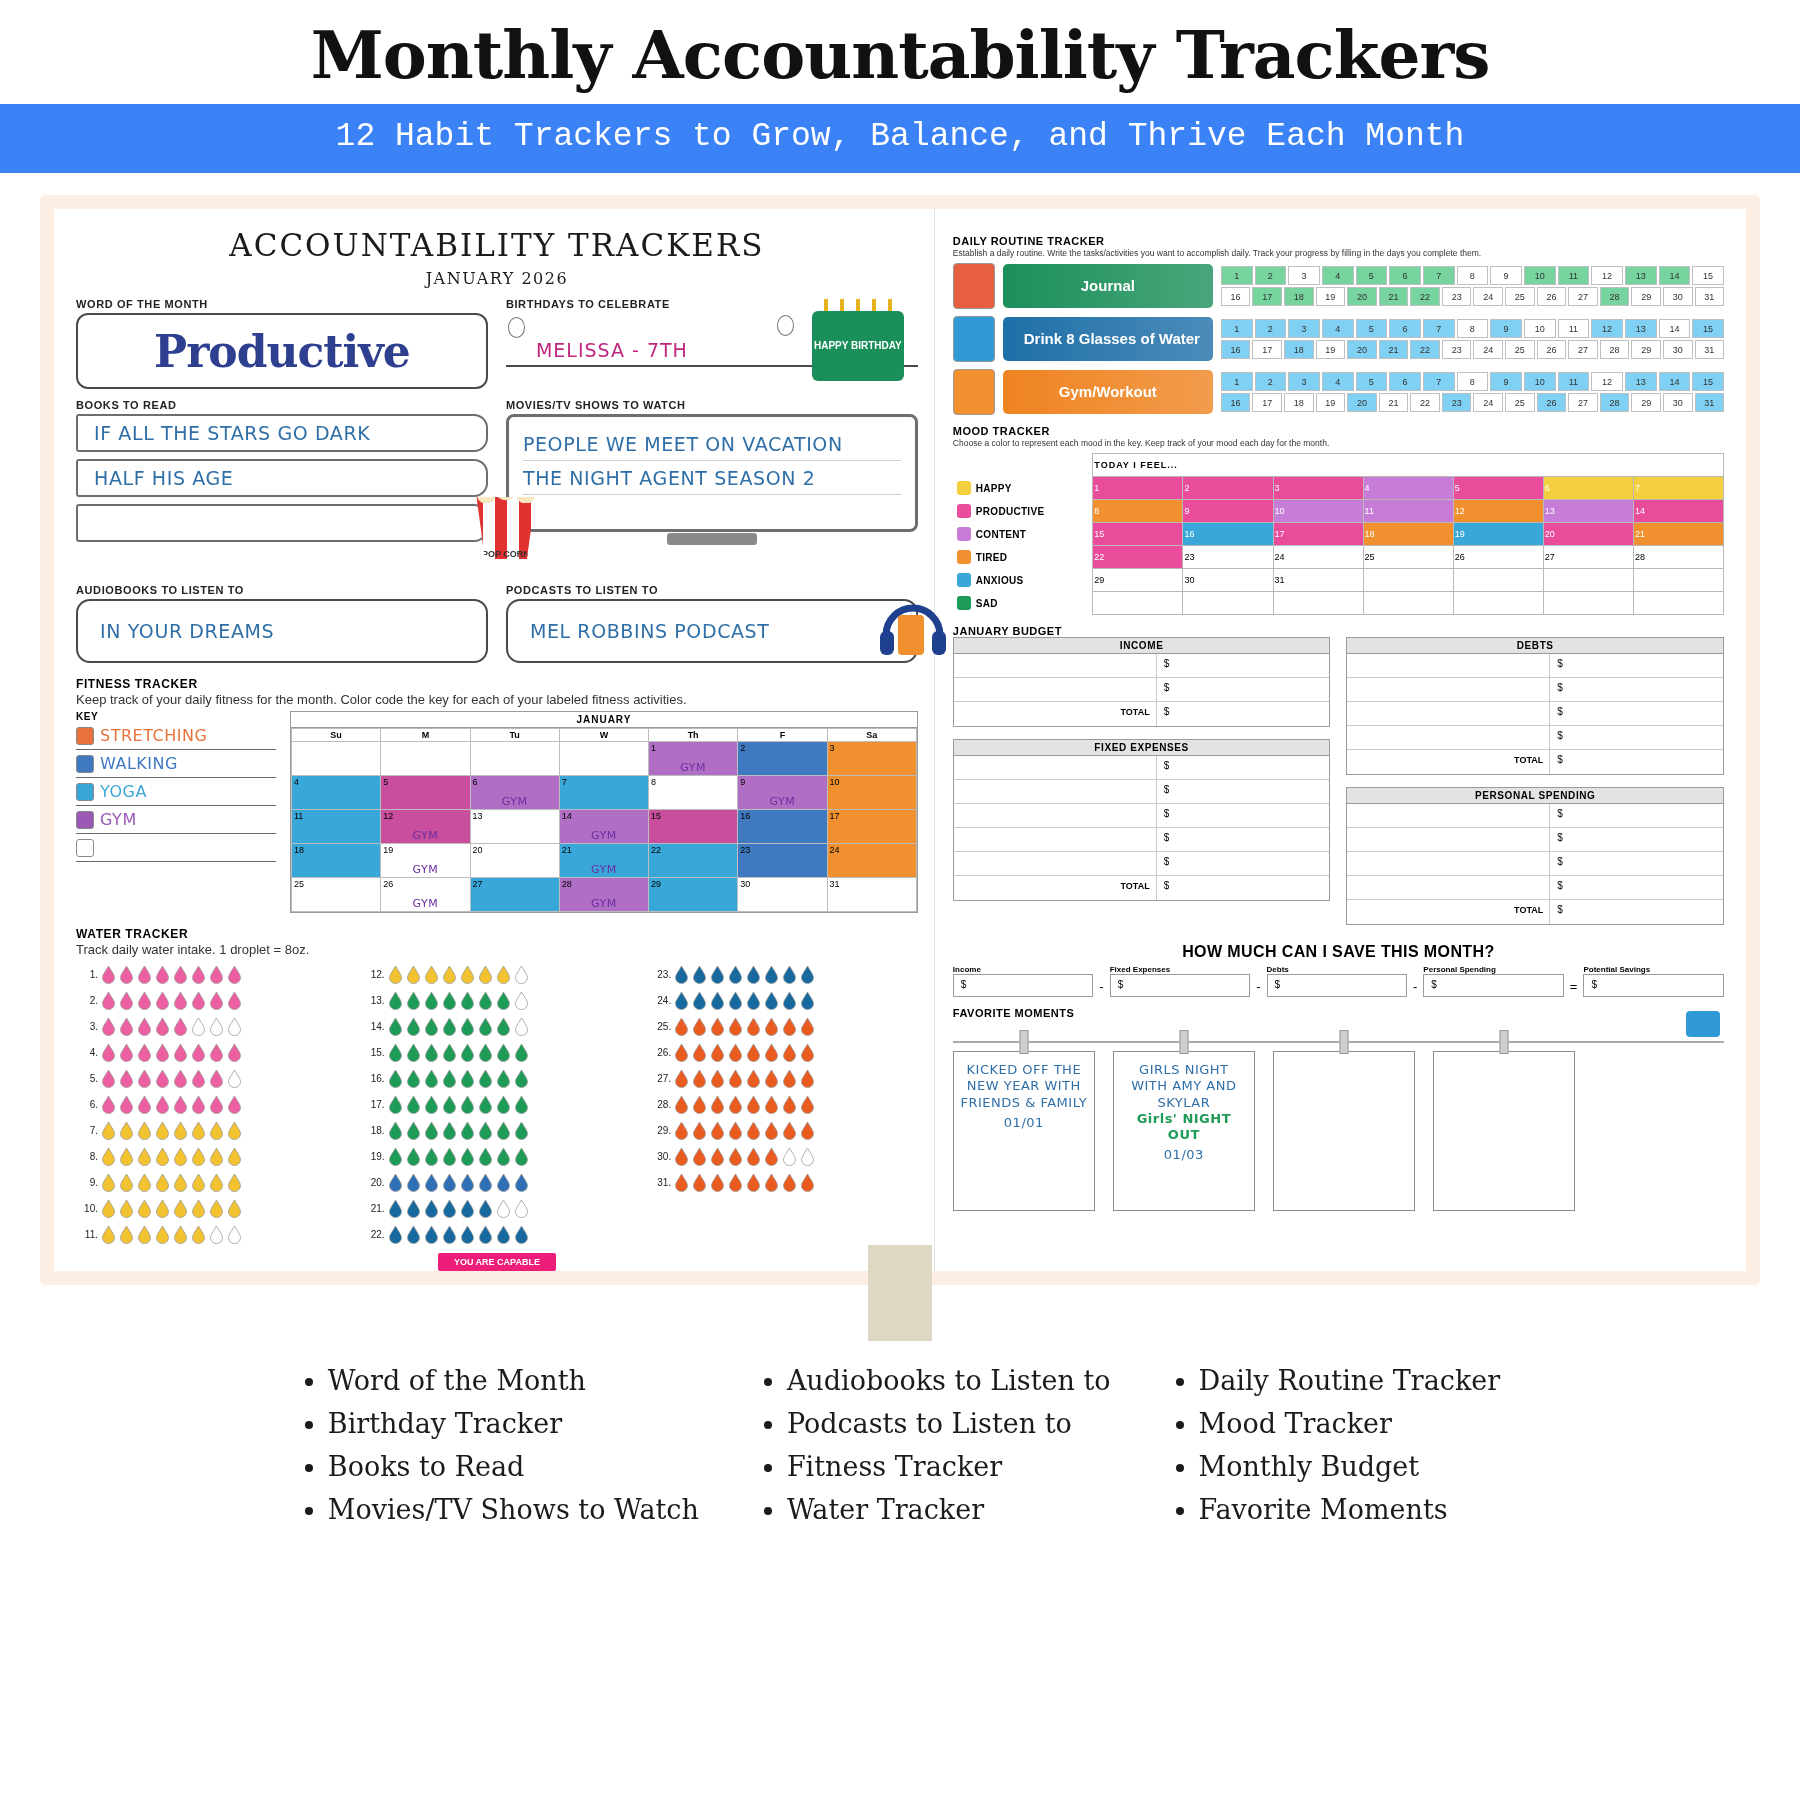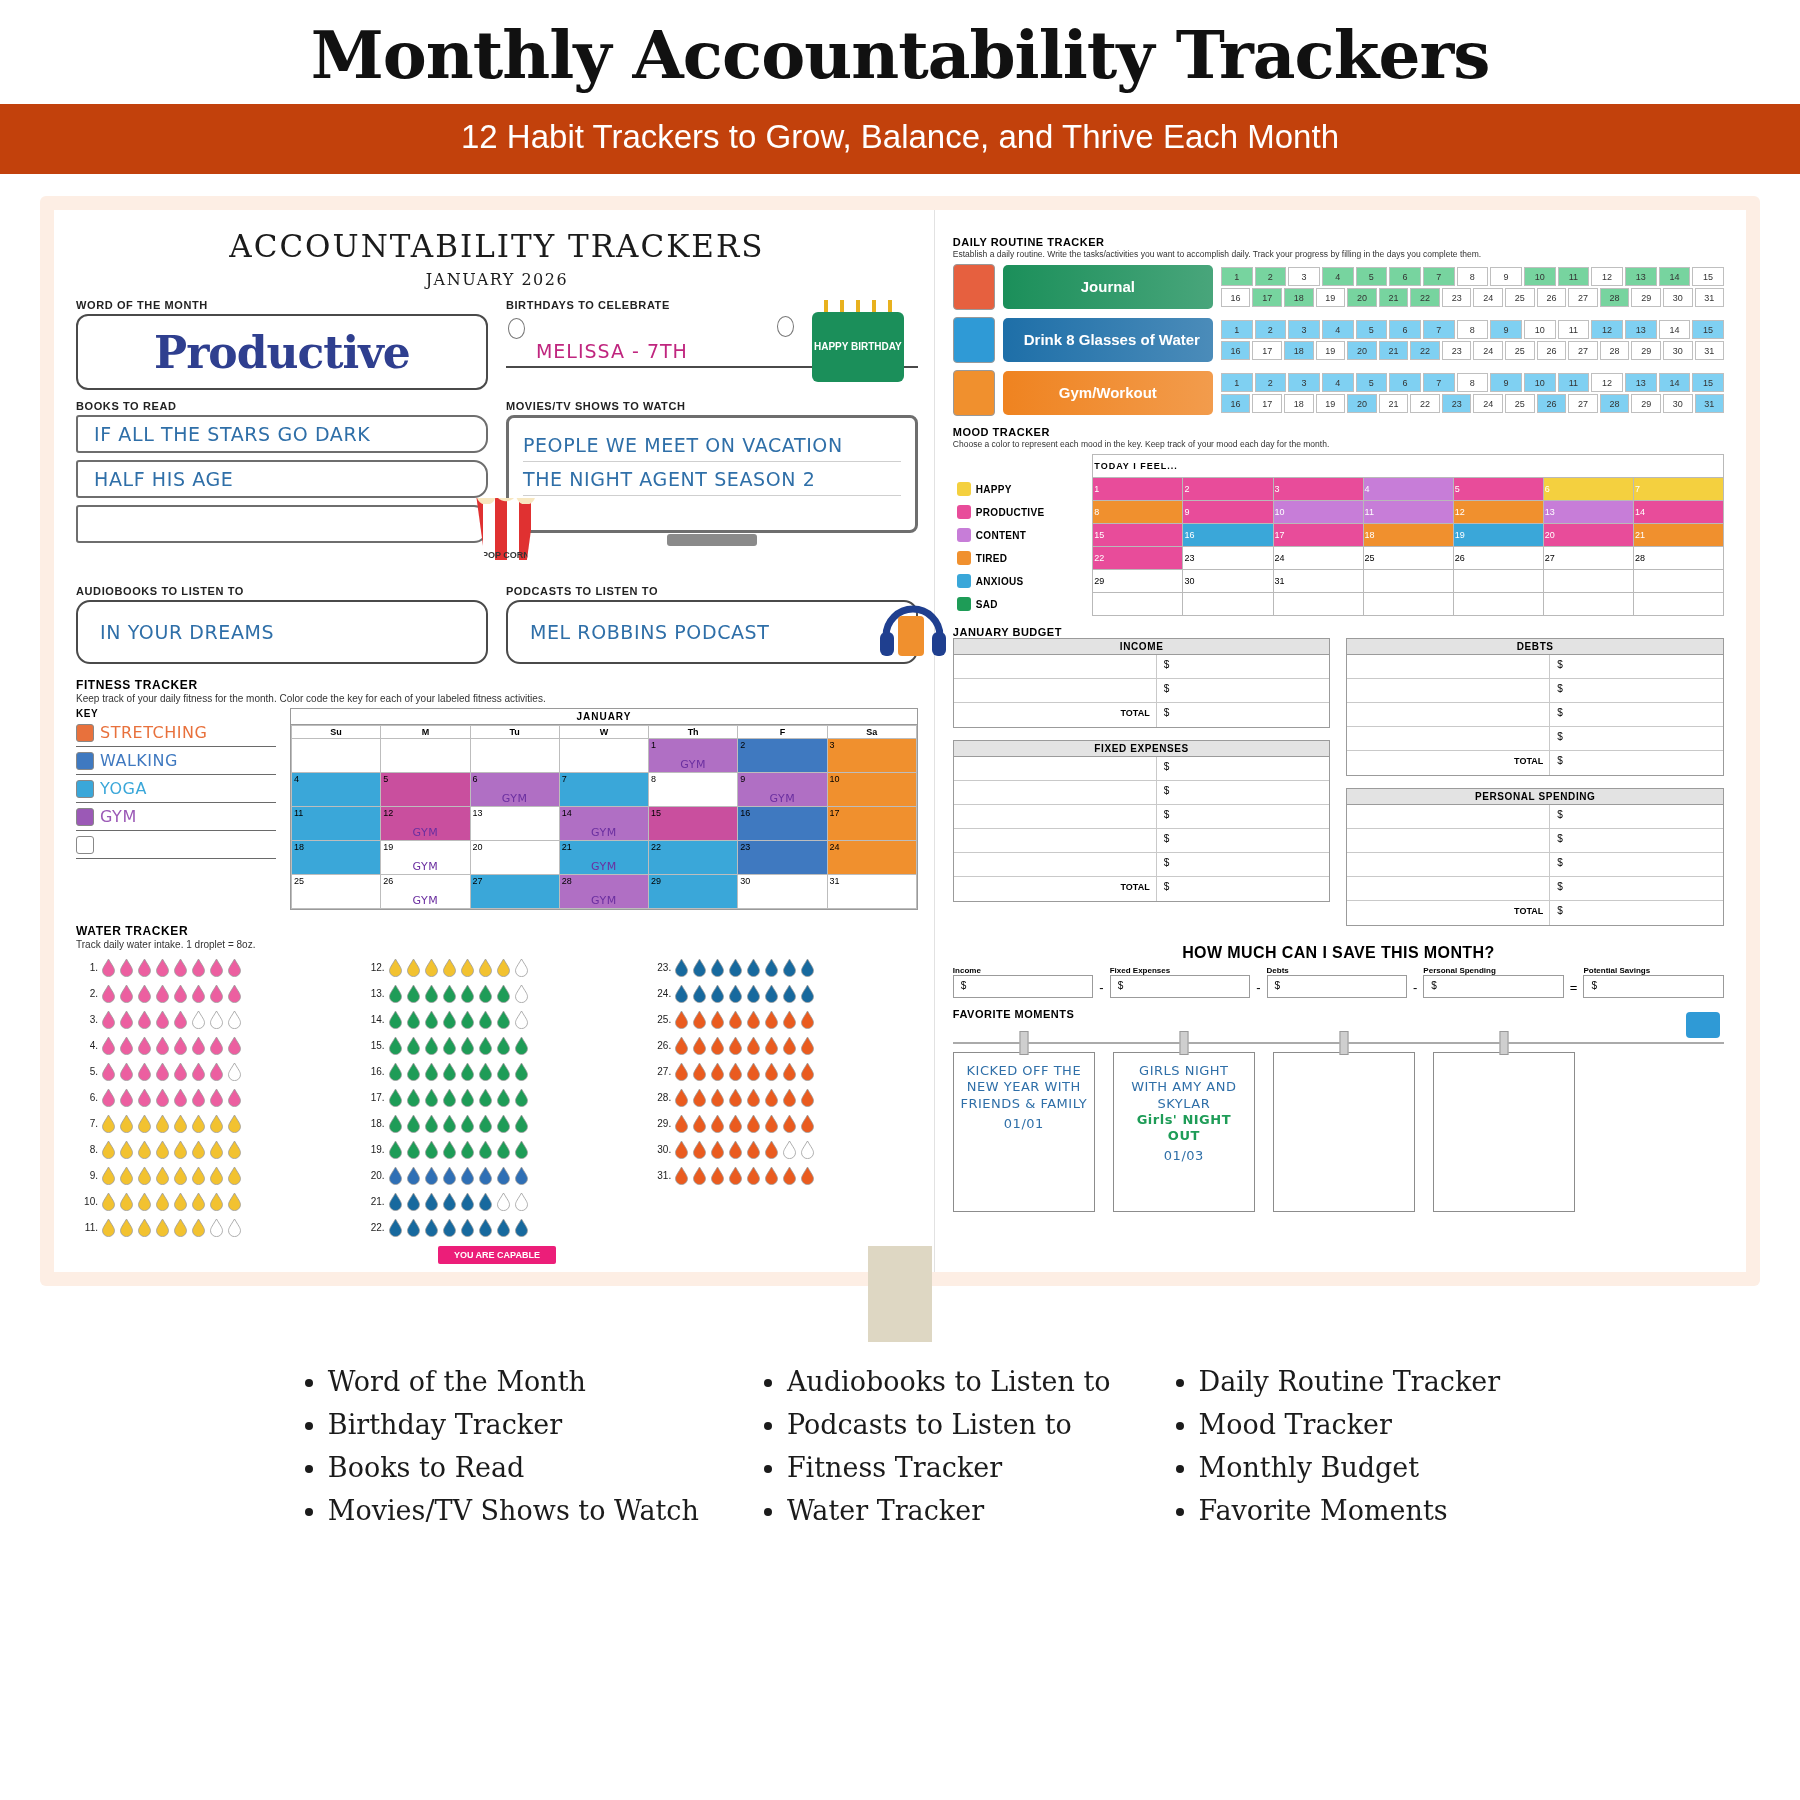--- a/index.html
+++ b/index.html
@@ -13,24 +13,24 @@
   .page-title {
     text-align:center;
     font-family:"DejaVu Serif", serif;
     font-weight:bold;
     font-size:66px;
     letter-spacing:-1px;
     color:#111;
     padding:16px 0 10px;
   }
   .subtitle-bar {
-    background:#c2410c;
+    background:#3b82f6;
     color:#fff;
     text-align:center;
-    font-family:Liberation Sans, sans-serif;
+    font-family:Liberation Mono, monospace;
     font-size:33px;
     padding:14px 0 18px;
   }
   .spread {
     margin:22px 40px 0 40px;
     background:#fdeee4;
     border-radius:6px;
     padding:14px;
     position:relative;
     height:1090px;
@@ -158,21 +158,21 @@
     display:flex; align-items:center;
     padding-left:22px;
     background:#fff;
     position:relative;
   }
   .headphone{
     position:absolute; right:-34px; top:-8px; width:74px; height:66px;
   }
 
   .section-head { font-size:12px; font-weight:bold; letter-spacing:.6px; margin-top:14px;}
-  .section-desc { font-size:10px; color:#333; margin:1px 0 4px; }
+  .section-desc { font-size:13px; color:#333; margin:1px 0 4px; }
 
   
   .fit-wrap { display:flex; gap:14px; }
   .key-col { width:200px; }
   .key-title{font-size:10px;font-weight:bold;letter-spacing:.5px;}
   .key-row{display:flex;align-items:center;gap:6px;border-bottom:1.5px solid #6a6a6a;height:28px;}
   .key-ico{width:18px;height:18px;border-radius:3px;display:inline-block;}
   .key-txt{font-family:"DejaVu Sans",sans-serif;font-size:16px;letter-spacing:.5px;}
   .cal { flex:1; border:1px solid #9a9a9a; }
   .cal-title{text-align:center;font-size:10px;font-weight:bold;letter-spacing:1px;border-bottom:1px solid #9a9a9a;padding:2px 0;}

